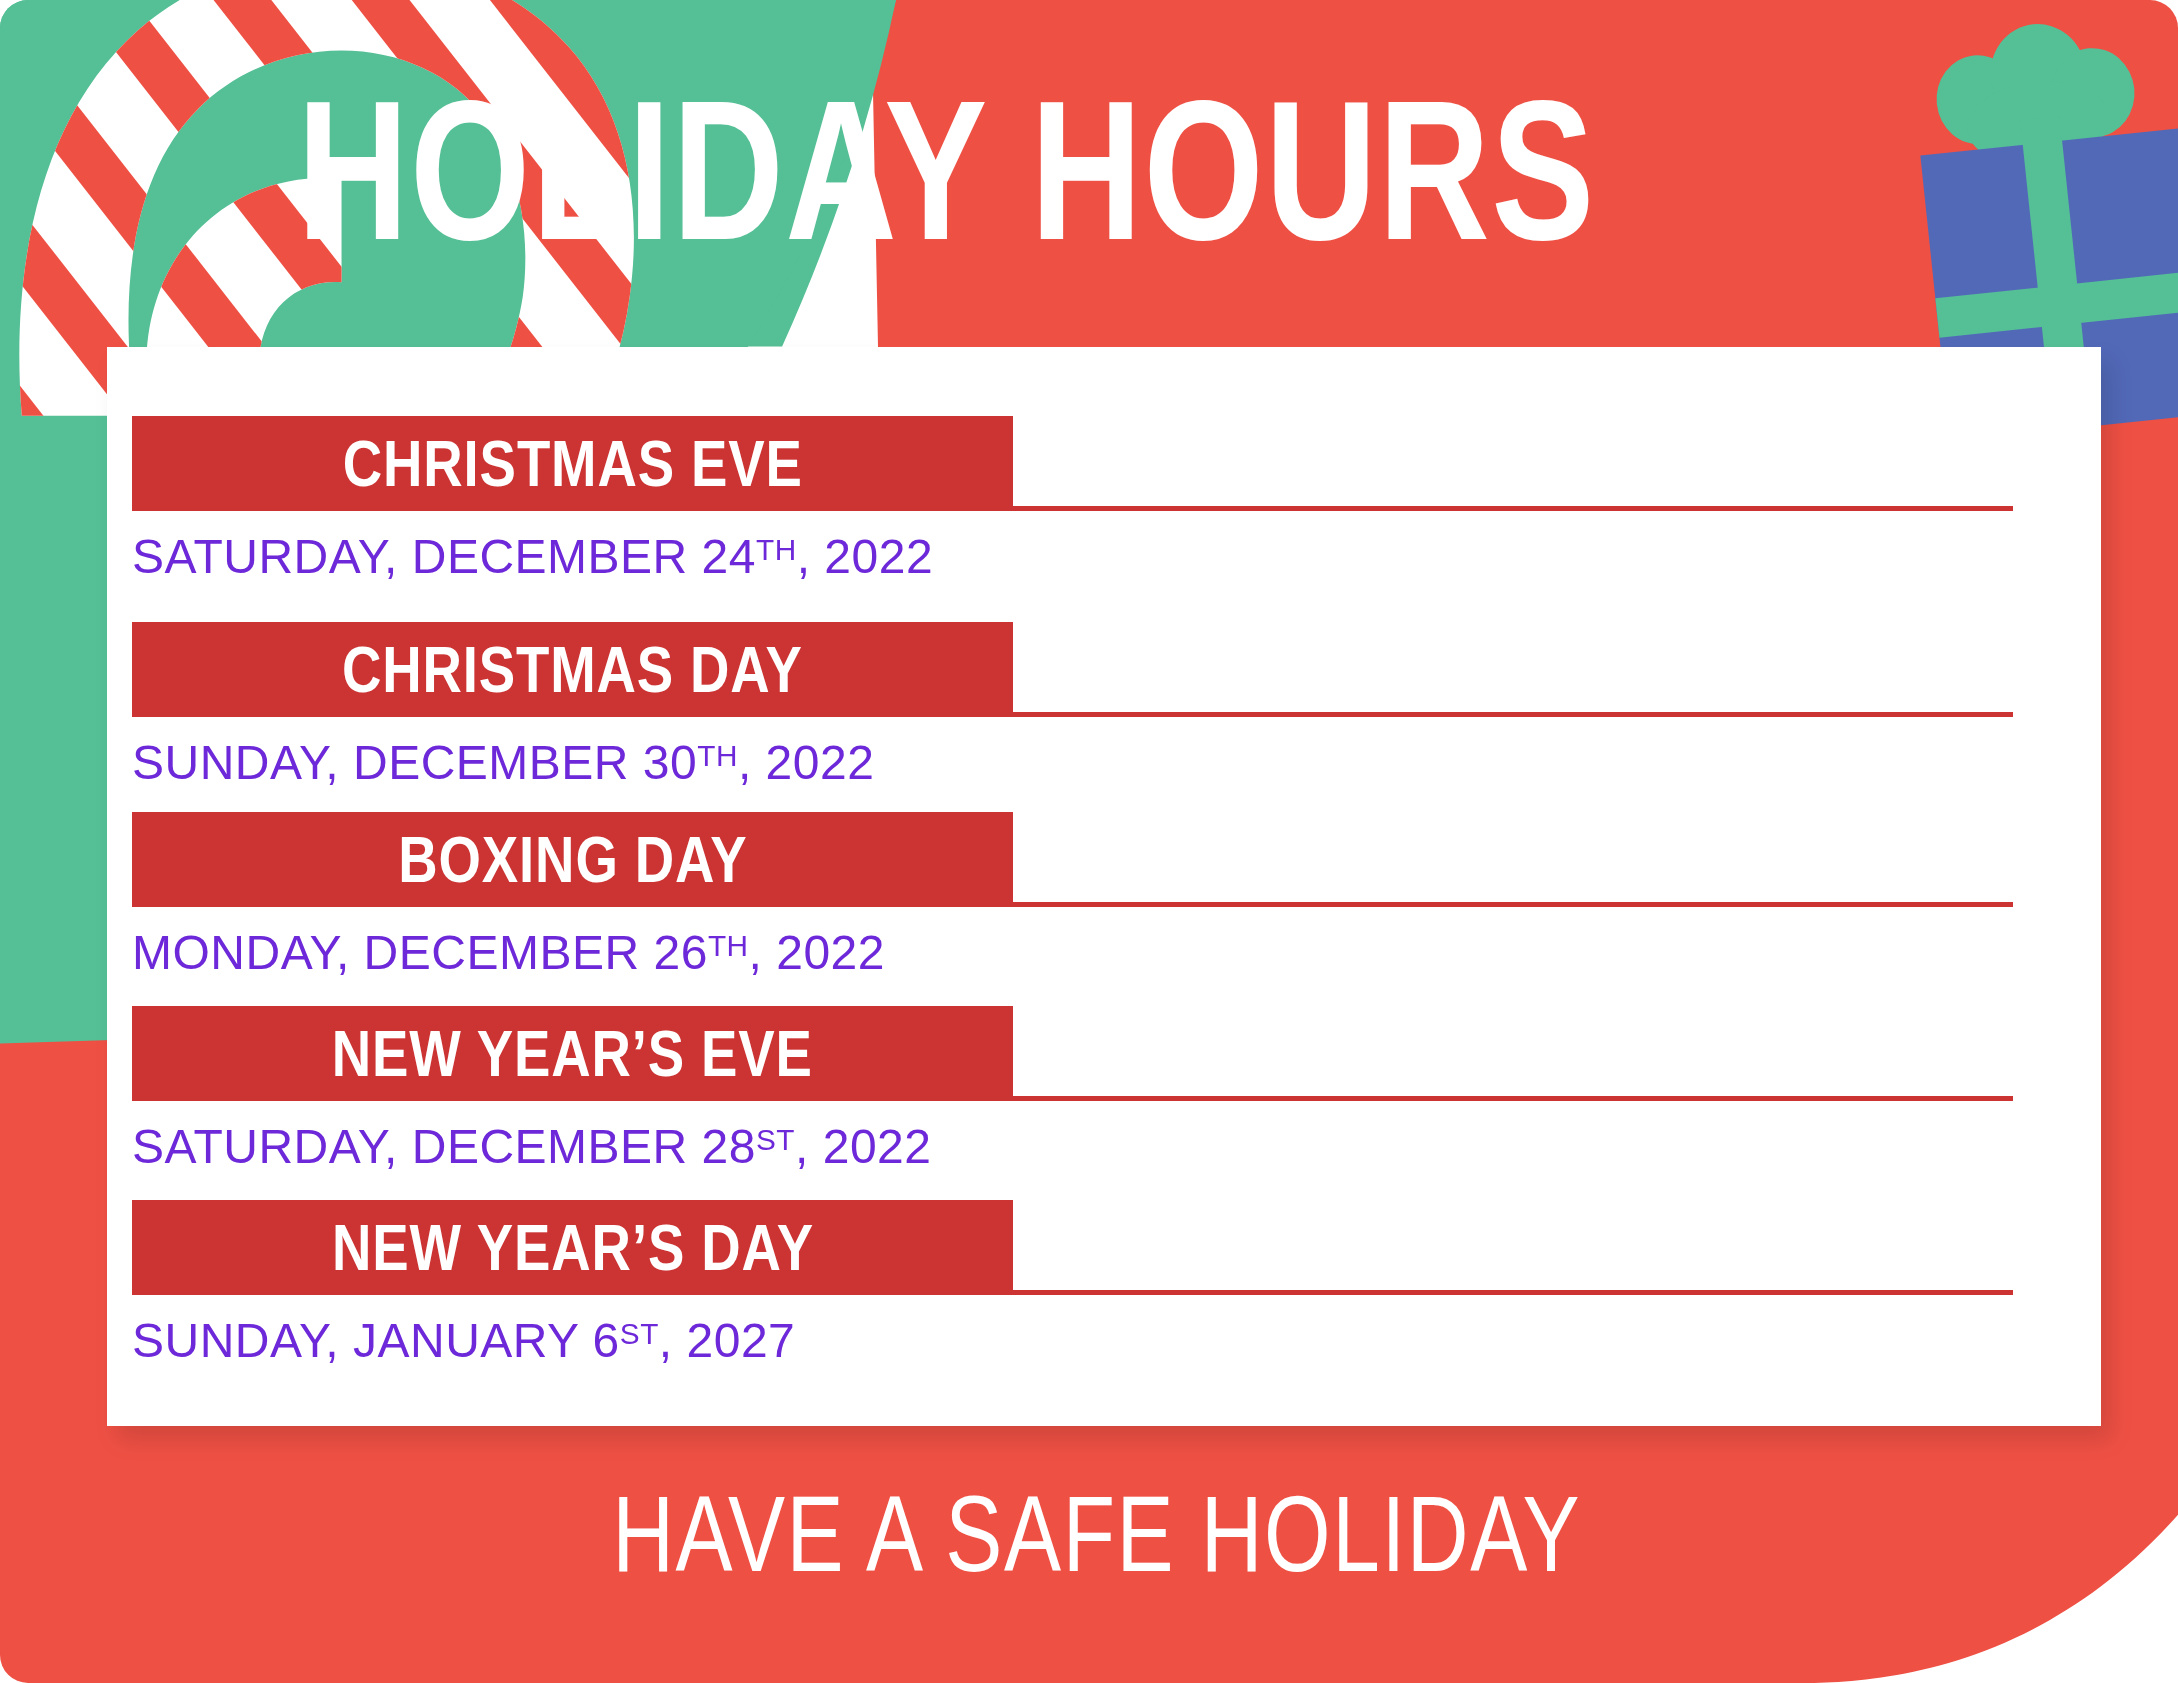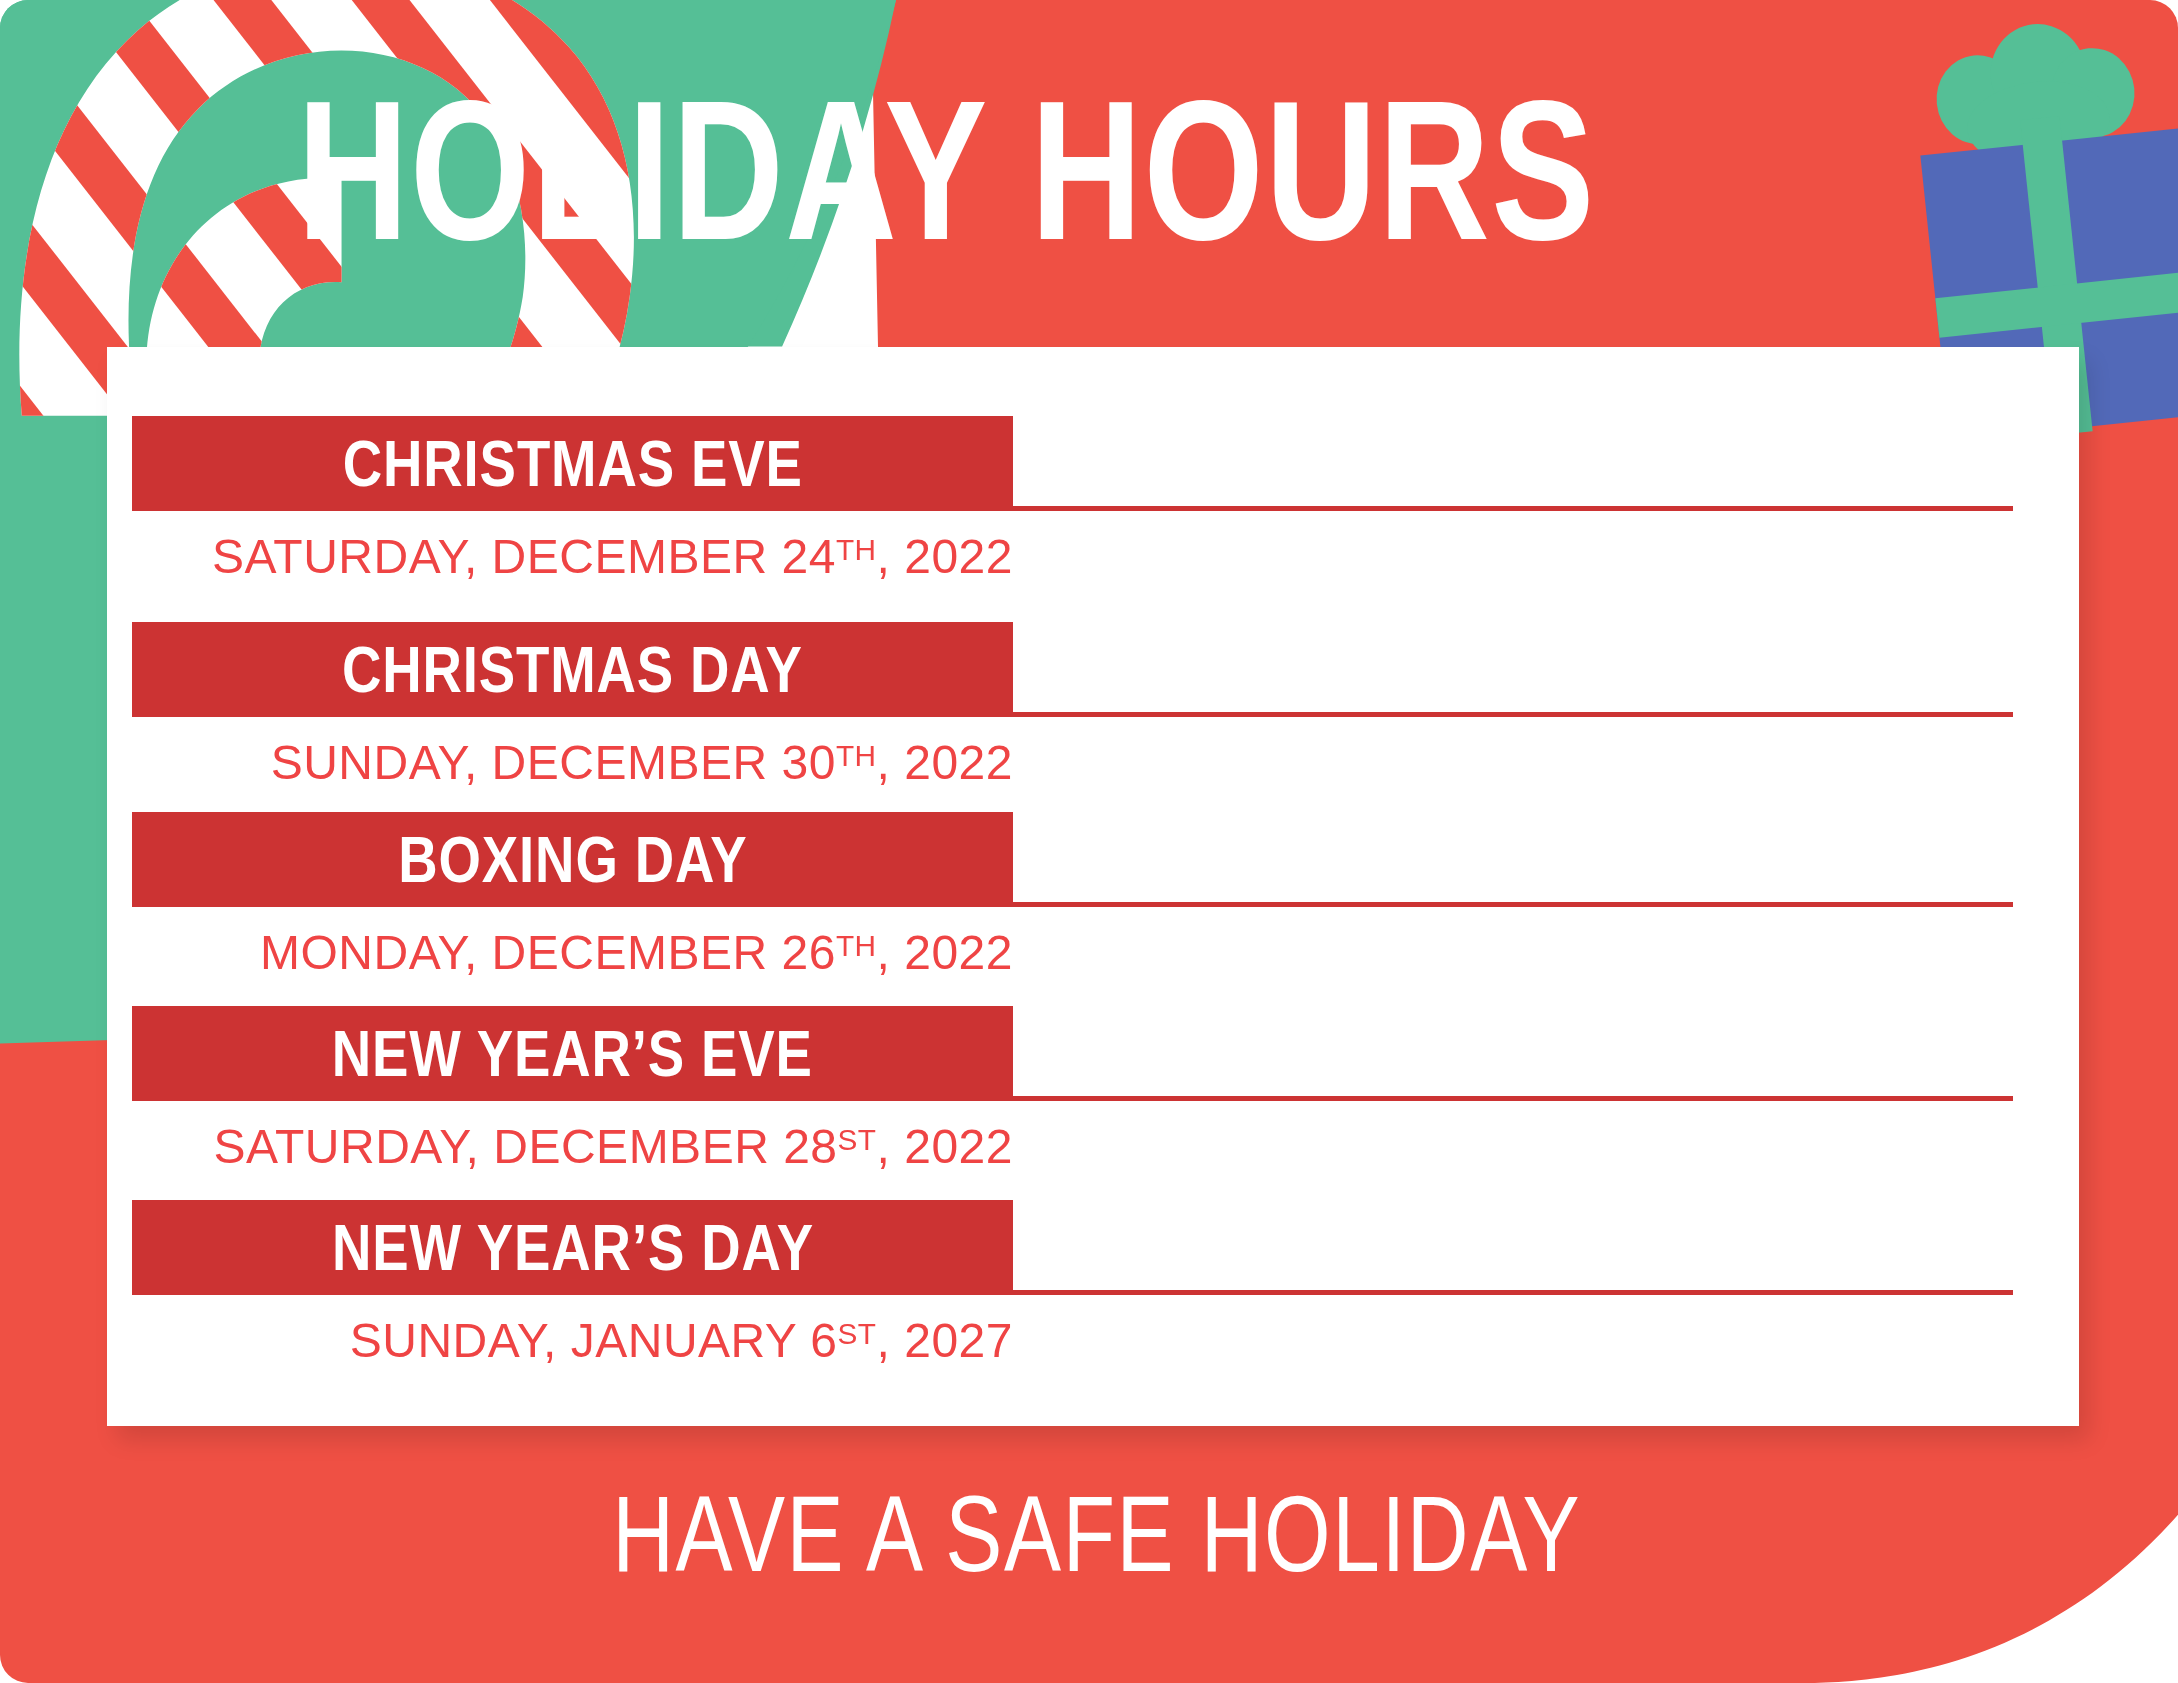--- a/index.html
+++ b/index.html
@@ -42,20 +42,21 @@
 
   
   #card {
     position: absolute;
     left: 107px;
     top: 347px;
     width: 1972px;
     height: 1079px;
     background: #ffffff;
     box-shadow: 10px 14px 22px rgba(0,0,0,0.12);
+    padding-left: 22px;
   }
 
   .row {
     position: absolute;
     left: 0;
     width: 100%;
   }
   .bar {
     position: absolute;
     left: 25px;
@@ -82,22 +83,22 @@
     top: 90px;
     width: 1000px;
     height: 5px;
     background: #CC3333;
   }
   .date {
     position: absolute;
     left: 25px;
     top: 99px;
     width: 881px;
-    text-align: right;
-    color: #ef4444;
+    text-align: left;
+    color: #6d28d9;
     font-size: 48px;
     line-height: 69px;
     letter-spacing: 0.5px;
     white-space: nowrap;
   }
   .date span.sup {
     font-size: 0.62em;
     vertical-align: 0.45em;
   }
 

